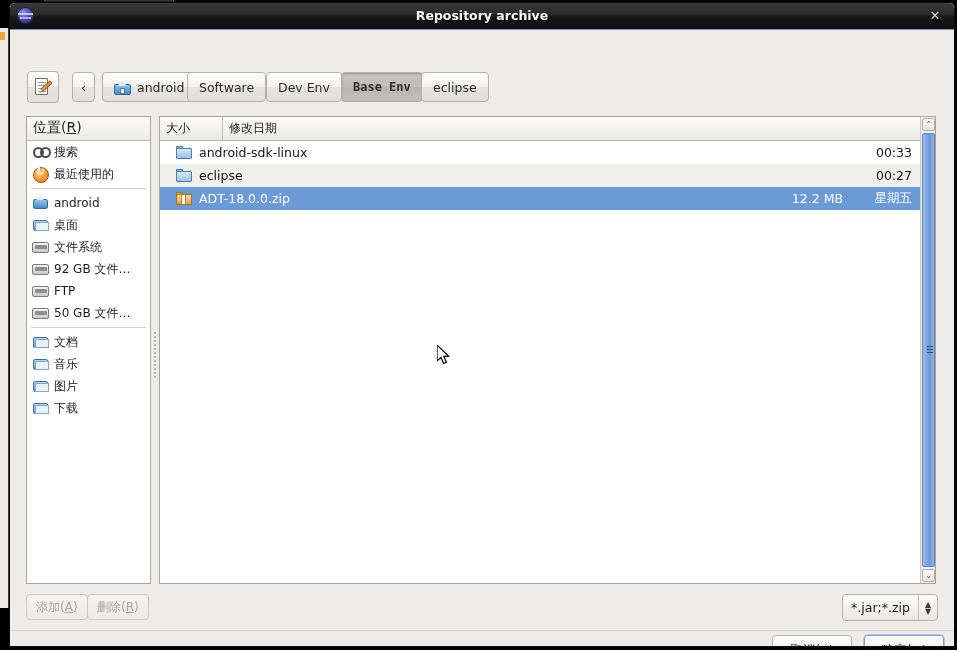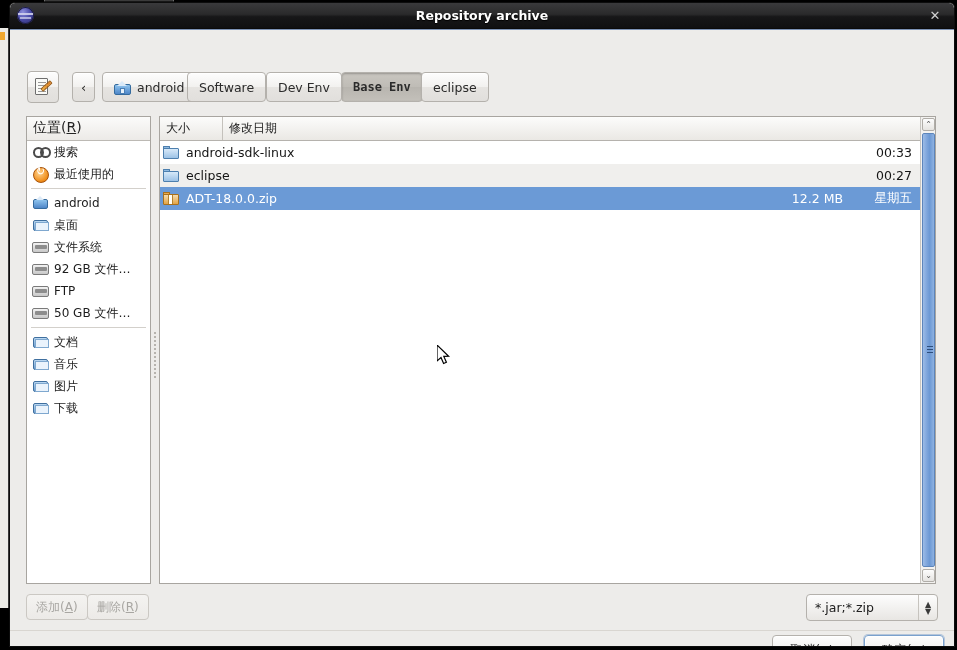--- a/index.html
+++ b/index.html
@@ -247,21 +247,21 @@
     border-left:4px solid transparent; border-right:4px solid transparent;
     border-top:5px solid #3a3a3a;
   }
   .row{
     display:flex; height:23px; align-items:center;
     font-size:12.5px; color:#151515; cursor:default;
   }
   .row.odd{ background:#ffffff; }
   .row.even{ background:#f0efed; }
   .row.selected{ background:#6b9ad6; color:#fff; }
-  .row .c-name{ flex:1; display:flex; align-items:center; padding-left:3px; overflow:hidden; }
+  .row .c-name{ flex:1; display:flex; align-items:center; padding-left:16px; overflow:hidden; }
   .row .c-size{ width:63px; text-align:right; padding-right:8px;margin-left:16px; }
   .row .c-date{ width:69px; text-align:right; padding-right:8px; }
   .row .fico{ width:17px; height:15px; position:relative; margin-right:6px; flex:none; }
   .fico-folder .tab{
     position:absolute; left:0; top:1px; width:7px; height:3px;
     background:#8fb9e0; border:1px solid #4d7fae; border-bottom:none; border-radius:1px 1px 0 0;
   }
   .fico-folder .bd{
     position:absolute; left:0px; top:3px; width:16px; height:11px;
     background:linear-gradient(to bottom,#d7e9f9,#9cc2e6);
@@ -317,21 +317,21 @@
   }
   #addbtn{ left:16px; }
   #rmbtn{ left:77px; }
   #addbtn u,#rmbtn u{ text-decoration:underline; }
 
   #filter{
     position:absolute; right:16px; top:564px; height:27px;
     display:flex; align-items:stretch;
     background:linear-gradient(to bottom,#fdfdfd,#e8e6e3);
     border:1px solid #b4b1ac; border-radius:4px;
-    font-size:12.5px; color:#202020; cursor:default;gap:36px;
+    font-size:12.5px; color:#202020; cursor:default;
   }
   #filter .val{ display:flex; align-items:center; padding:0 8px; }
   #filter .spin{
     width:19px; border-left:1px solid #c6c3be;
     display:flex; flex-direction:column; align-items:center; justify-content:center;
     font-size:8px; color:#3a3a3a; line-height:7px;
   }
 
   #footer-sep{
     position:absolute; left:0; right:0; top:600px; height:1px;

